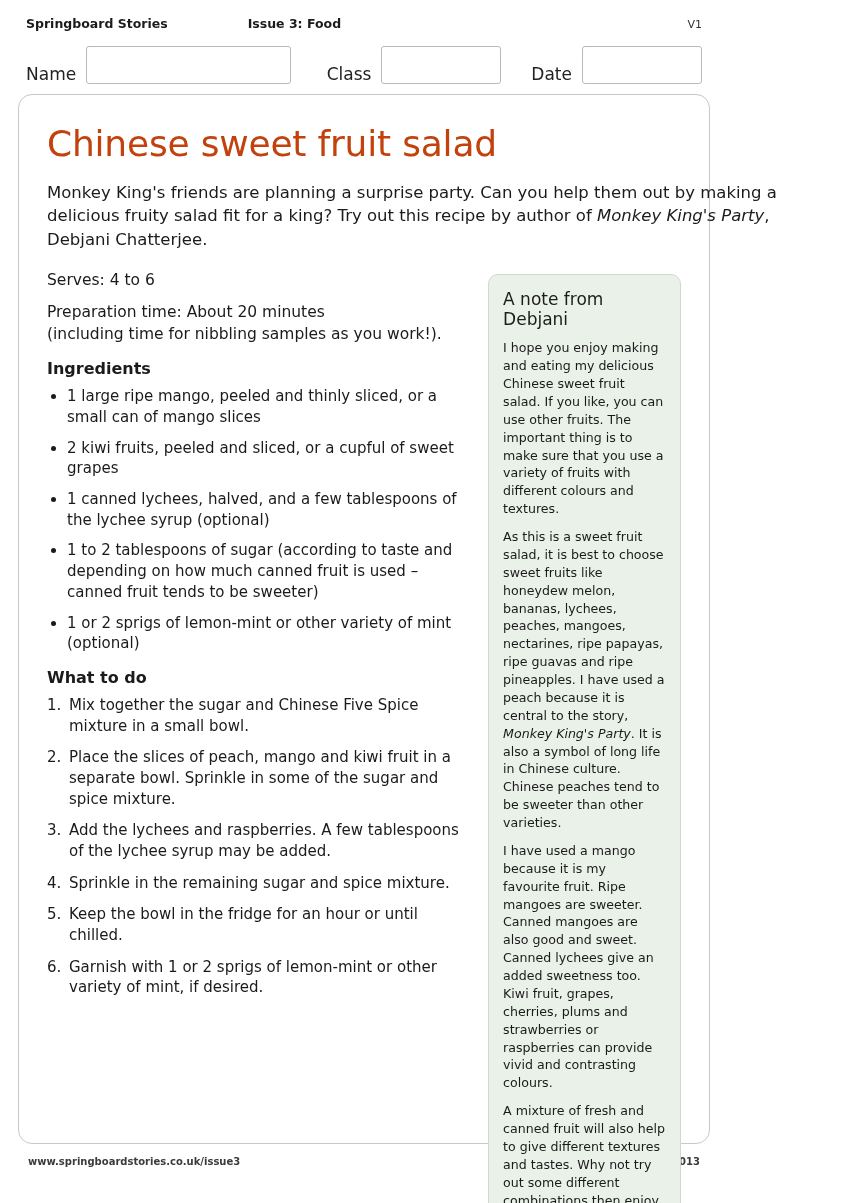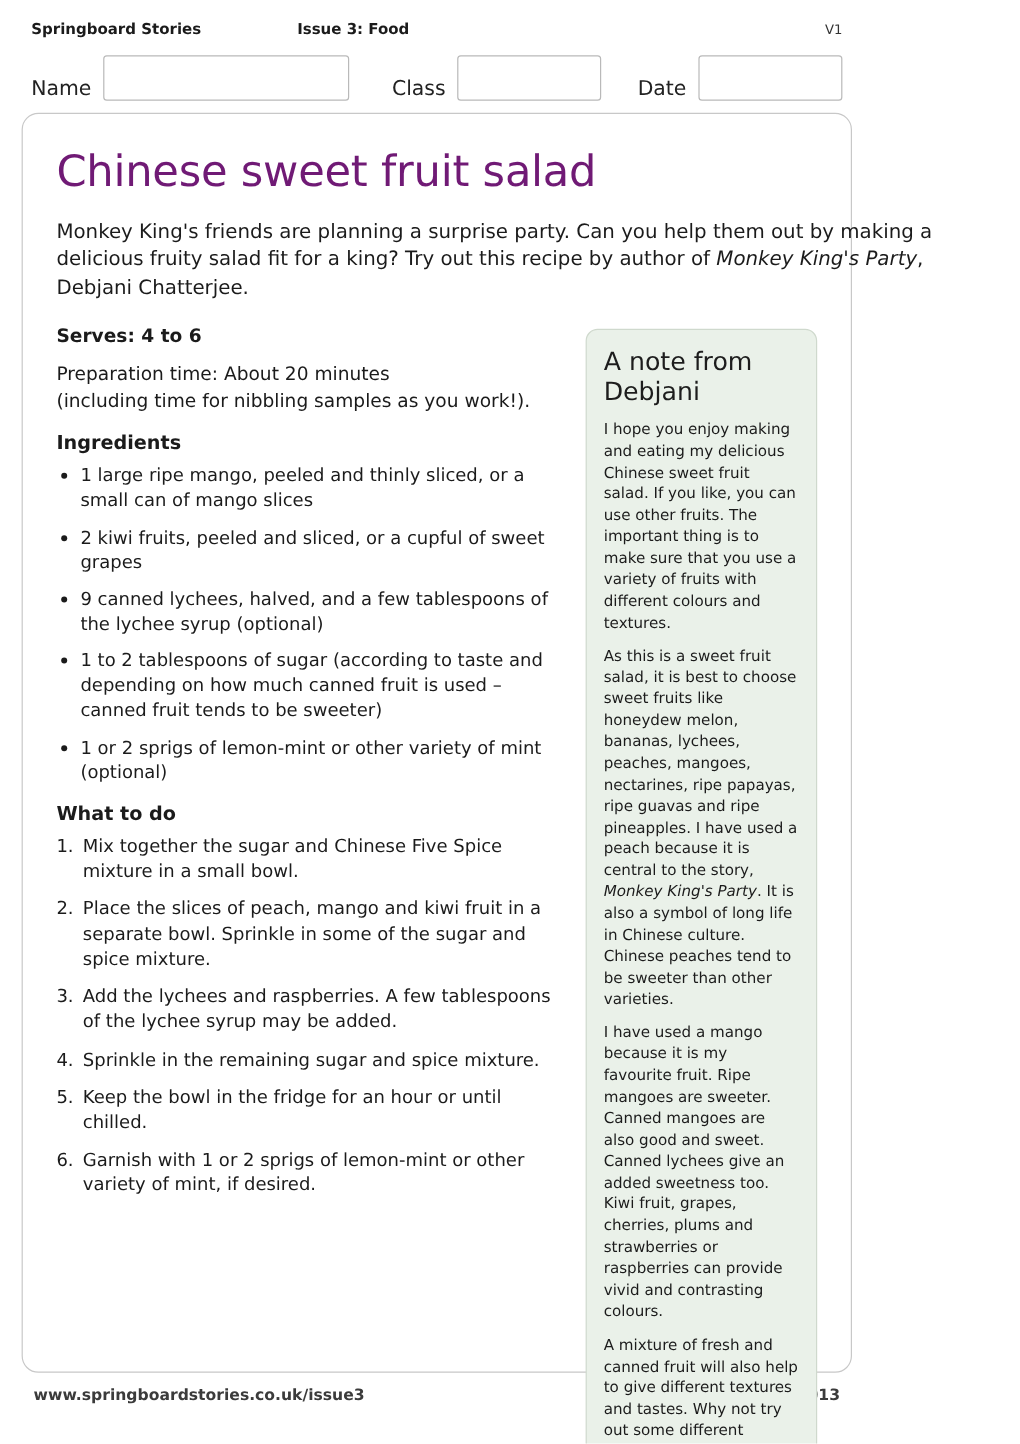--- a/index.html
+++ b/index.html
@@ -73,21 +73,21 @@
     height: 1050px;
     padding: 22px 28px 10px 28px;
     background: #fff;
   }
 
   h1.title {
     font-size: 36px;
     font-weight: normal;
     letter-spacing: -0.2px;
     margin: 6px 0 14px 0;
-    color: #701a75;
+    color: #c2410c;
   }
 
   .intro {
     font-size: 16.5px;
     line-height: 1.45;
     width: 735px;
     margin-bottom: 18px;
     color: #1b1b1b;
   }
   .intro em { font-style: italic; }
@@ -97,21 +97,21 @@
     gap: 18px;
   }
   .leftcol { width: 500px; }
   .rightcol { width: 228px; }
 
   .meta {
     font-size: 15.5px;
     line-height: 1.4;
     margin-bottom: 10px;
   }
-  .meta.bold { font-weight: bold; }
+  .meta.bold { font-weight: normal; }
 
   h2.section {
     font-size: 16px;
     font-weight: bold;
     margin: 14px 0 8px 0;
   }
 
   ul.ingredients {
     list-style: none;
     margin: 0 0 6px 0;
@@ -161,21 +161,21 @@
   .notebox {
     background: #eaf1e9;
     border: 1px solid #cfd9cd;
     border-radius: 10px;
     padding: 14px 14px 10px 14px;
     margin-top: 4px;
     min-height: 880px;
     position: relative;
   }
   .notebox h3 {
-    font-size: 21px;
+    font-size: 17px;
     font-weight: normal;
     margin: 0 0 10px 0;
     line-height: 1.18;
     color: #1d1d1d;
   }
   .notebox p {
     font-size: 12.6px;
     line-height: 1.42;
     margin: 0 0 10px 0;
     color: #1b1b1b;
@@ -188,21 +188,21 @@
     color: #7c9ec4;
     text-align: right;
     margin-top: 14px;
     letter-spacing: 0.4px;
   }
 
   
   .footer {
     display: flex;
     align-items: flex-end;
-    font-size: 13px;
+    font-size: 10px;
     font-weight: bold;
     padding: 12px 10px 0 10px;
     color: #3b3b3b;
   }
   .footer .right { margin-left: auto; }
 </style>
 </head>
 <body>
 
 <div class="page">
@@ -238,21 +238,21 @@
 
         <div class="meta">
           <div>Preparation time: About 20 minutes</div>
           <div>(including time for nibbling samples as you work!).</div>
         </div>
 
         <h2 class="section">Ingredients</h2>
         <ul class="ingredients">
           <li>1 large ripe mango, peeled and thinly sliced, or a small can of mango slices</li>
           <li>2 kiwi fruits, peeled and sliced, or a cupful of sweet grapes</li>
-          <li>9 canned lychees, halved, and a few tablespoons of the lychee syrup (optional)</li>
+          <li>1 canned lychees, halved, and a few tablespoons of the lychee syrup (optional)</li>
           <li>1 to 2 tablespoons of sugar (according to taste and depending on how much canned fruit is used – canned fruit tends to be sweeter)</li>
           <li>1 or 2 sprigs of lemon-mint or other variety of mint (optional)</li>
         </ul>
 
         <h2 class="section">What to do</h2>
         <ol class="steps">
           <li>Mix together the sugar and Chinese Five Spice mixture in a small bowl.</li>
           <li>Place the slices of peach, mango and kiwi fruit in a separate bowl. Sprinkle in some of the sugar and spice mixture.</li>
           <li>Add the lychees and raspberries. A few tablespoons of the lychee syrup may be added.</li>
           <li>Sprinkle in the remaining sugar and spice mixture.</li>

